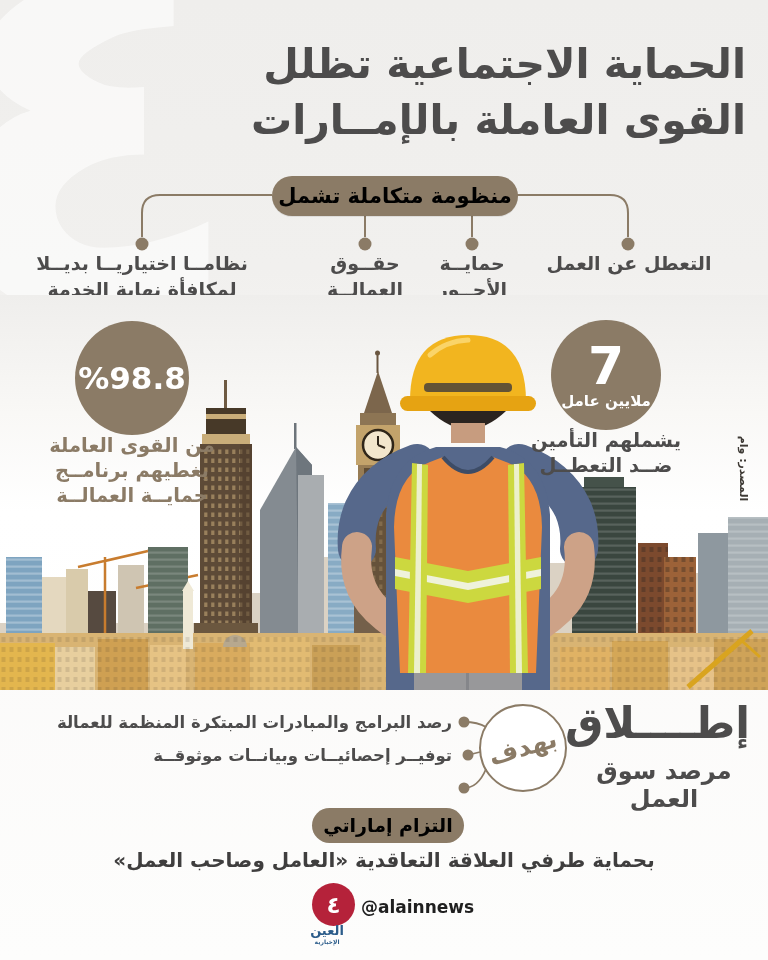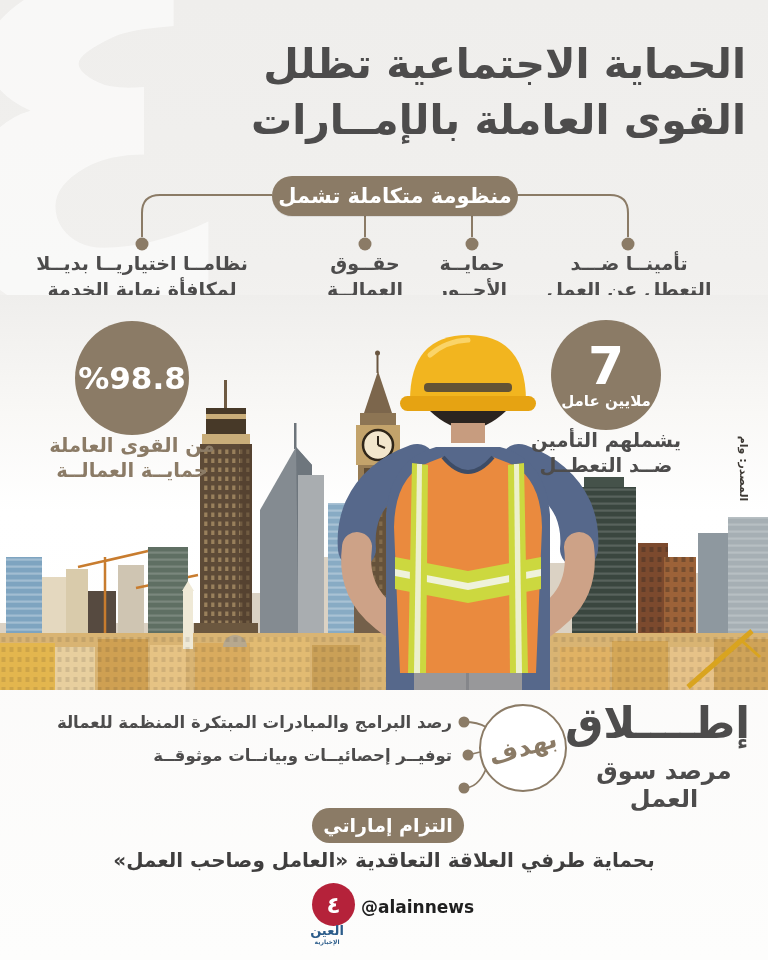--- a/index.html
+++ b/index.html
@@ -9,21 +9,21 @@
     position:relative; width:768px; height:960px; overflow:hidden;
     background:linear-gradient(180deg,#efeeec 0%,#f1f0ee 28%,#fbfaf9 62%,#fdfdfc 100%);
   }
   .abs { position:absolute; }
   .watermark {
     left:-78px; top:-150px; font-size:540px; font-weight:bold;
     color:#ffffff; opacity:.6; line-height:1; pointer-events:none;
   }
   .title { top:36px; left:70px; right:22px; text-align:right; direction:rtl;
     color:#4d4c4c; font-weight:800; font-size:41px; line-height:56px; letter-spacing:-1px; }
-  .pill { background:#8b7b66; color:#ffffff; font-weight:bold; text-align:center; direction:rtl; }
+  .pill { background:#8b7b66; color:#000000; font-weight:bold; text-align:center; direction:rtl; }
   .sys-badge { left:272px; top:176px; width:246px; height:40px; border-radius:21px;
     font-size:21px; line-height:40px; box-shadow:0 1px 0 rgba(0,0,0,.08); }
   .sys-item { top:250px; text-align:center; direction:rtl; color:#4d4c4c;
     font-weight:bold; font-size:19px; line-height:26px; }
   .stat-circle { border-radius:50%; background:#8b7b66; color:#fff;
     display:flex; flex-direction:column; align-items:center; justify-content:center; }
   .c98 { left:75px; top:321px; width:114px; height:114px; }
   .c98 .val { font-size:31px; font-weight:bold; direction:ltr; }
   .cap98 { left:30px; top:433px; width:204px; text-align:center; direction:rtl;
     color:#8b7b66; font-weight:bold; font-size:19.5px; line-height:25px; }
@@ -80,21 +80,20 @@
       <circle cx="142" cy="59" r="6.5"></circle>
       <circle cx="365" cy="59" r="6.5"></circle>
       <circle cx="472" cy="59" r="6.5"></circle>
       <circle cx="628" cy="59" r="6.5"></circle>
     </g>
   </svg>
 
   <div class="abs pill sys-badge">منظومة متكاملة تشمل</div>
 
   <div class="abs sys-item" style="left:543px;width:172px">
-    <div>تأمينــا ضـــد</div>
     <div>التعطل عن العمل</div>
   </div>
   <div class="abs sys-item" style="left:420px;width:104px">
     <div>حمايــة</div>
     <div>الأجــور</div>
   </div>
   <div class="abs sys-item" style="left:313px;width:104px">
     <div>حقــوق</div>
     <div>العمالــة</div>
   </div>
@@ -246,20 +245,21 @@
       <rect x="424" y="88" width="88" height="9" rx="4" fill="#4a423a" opacity=".85"></rect>
       <rect x="400" y="101" width="136" height="15" rx="7.5" fill="#e6a312"></rect>
     </g>
   </svg>
 
   <div class="abs stat-circle c98">
     <div class="val">%98.8</div>
   </div>
   <div class="abs cap98">
     <div>من القوى العاملة</div>
+    <div>يغطيهم برنامــج</div>
     <div>حمايــة العمالــة</div>
   </div>
 
   <div class="abs stat-circle c7">
     <div class="val">7</div>
     <div class="unit">ملايين عامل</div>
   </div>
   <div class="abs cap7">
     <div>يشملهم التأمين</div>
     <div>ضــد التعطــل</div>

